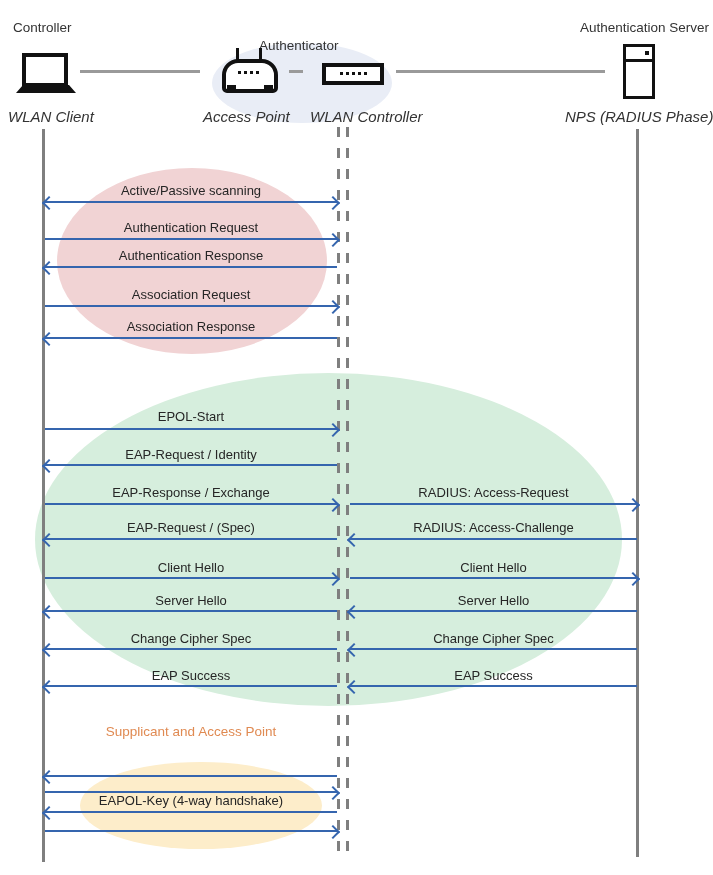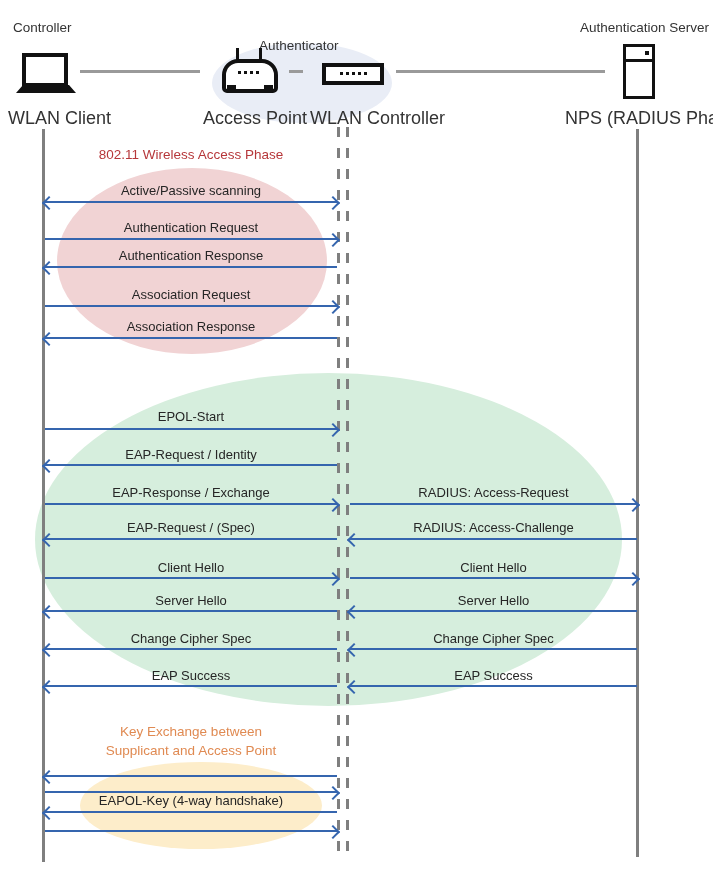--- a/index.html
+++ b/index.html
@@ -12,21 +12,21 @@
   .ellipse-blue{left:212px;top:43px;width:180px;height:80px;background:#e9edf6;}
   .ellipse-pink{left:57px;top:168px;width:270px;height:186px;background:#f1d3d4;}
   .ellipse-green{left:35px;top:373px;width:587px;height:333px;background:#d6eedd;}
   .ellipse-yellow{left:80px;top:762px;width:242px;height:87px;background:#fdedca;}
   
   .lifeline{position:absolute;width:3px;background:#7f7f7f;z-index:2;}
   .lifeline-dashed{position:absolute;width:3px;z-index:2;
     background:repeating-linear-gradient(180deg,#7f7f7f 0 10px,transparent 10px 21px);}
   
   .role-label{position:absolute;font-size:13.5px;color:#333;z-index:3;white-space:nowrap;}
-  .node-label{position:absolute;font-size:18px;color:#333;z-index:3;white-space:nowrap;text-align:center;}
+  .node-label{position:absolute;font-size:15px;color:#333;z-index:3;white-space:nowrap;text-align:center;font-style:italic;}
   .connector{position:absolute;height:3px;background:#9a9a9a;z-index:2;}
   
   .icon{position:absolute;z-index:4;}
   .laptop-screen{position:absolute;left:6px;top:0;width:38px;height:26px;border:4px solid #111;background:#fff;}
   .laptop-base{position:absolute;left:0;top:32px;width:46px;height:0;
     border-bottom:8px solid #111;border-left:7px solid transparent;border-right:7px solid transparent;}
   .ap-antenna{position:absolute;width:3px;height:15px;background:#111;top:0;}
   .ap-body{position:absolute;left:0;top:11px;width:48px;height:26px;border:4px solid #111;background:#fff;
     border-radius:16px 16px 5px 5px;}
   .ap-dot{position:absolute;width:3px;height:3px;background:#111;top:23px;}
@@ -101,23 +101,21 @@
   <div class="node-label" style="left:8px;top:108px;width:84px;">WLAN Client</div>
   <div class="node-label" style="left:203px;top:108px;width:80px;">Access Point</div>
   <div class="node-label" style="left:310px;top:108px;width:104px;">WLAN Controller</div>
   <div class="node-label" style="left:565px;top:108px;width:140px;">NPS (RADIUS Phase)</div>
 
   <div class="lifeline" style="left:42px;top:129px;height:733px;"></div>
   <div class="lifeline-dashed" style="left:337px;top:127px;height:726px;"></div>
   <div class="lifeline-dashed" style="left:346px;top:127px;height:726px;"></div>
   <div class="lifeline" style="left:636px;top:129px;height:728px;"></div>
 
-  <div class="phase-title red" style="top:147px;">802.11 Wireless Access Phase</div>
   <div class="phase-title orange" style="top:722px;">
-    <span style="display:block;">Key Exchange between</span>
     <span style="display:block;">Supplicant and Access Point</span>
   </div>
 
   <div class="msg" style="left:45px;top:183px;width:292px;">
     <div class="msg-label">Active/Passive scanning</div>
     <div class="arrow a-left a-right" style="top:18px;"></div>
   </div>
   <div class="msg" style="left:45px;top:220px;width:292px;">
     <div class="msg-label">Authentication Request</div>
     <div class="arrow a-right" style="top:18px;"></div>

